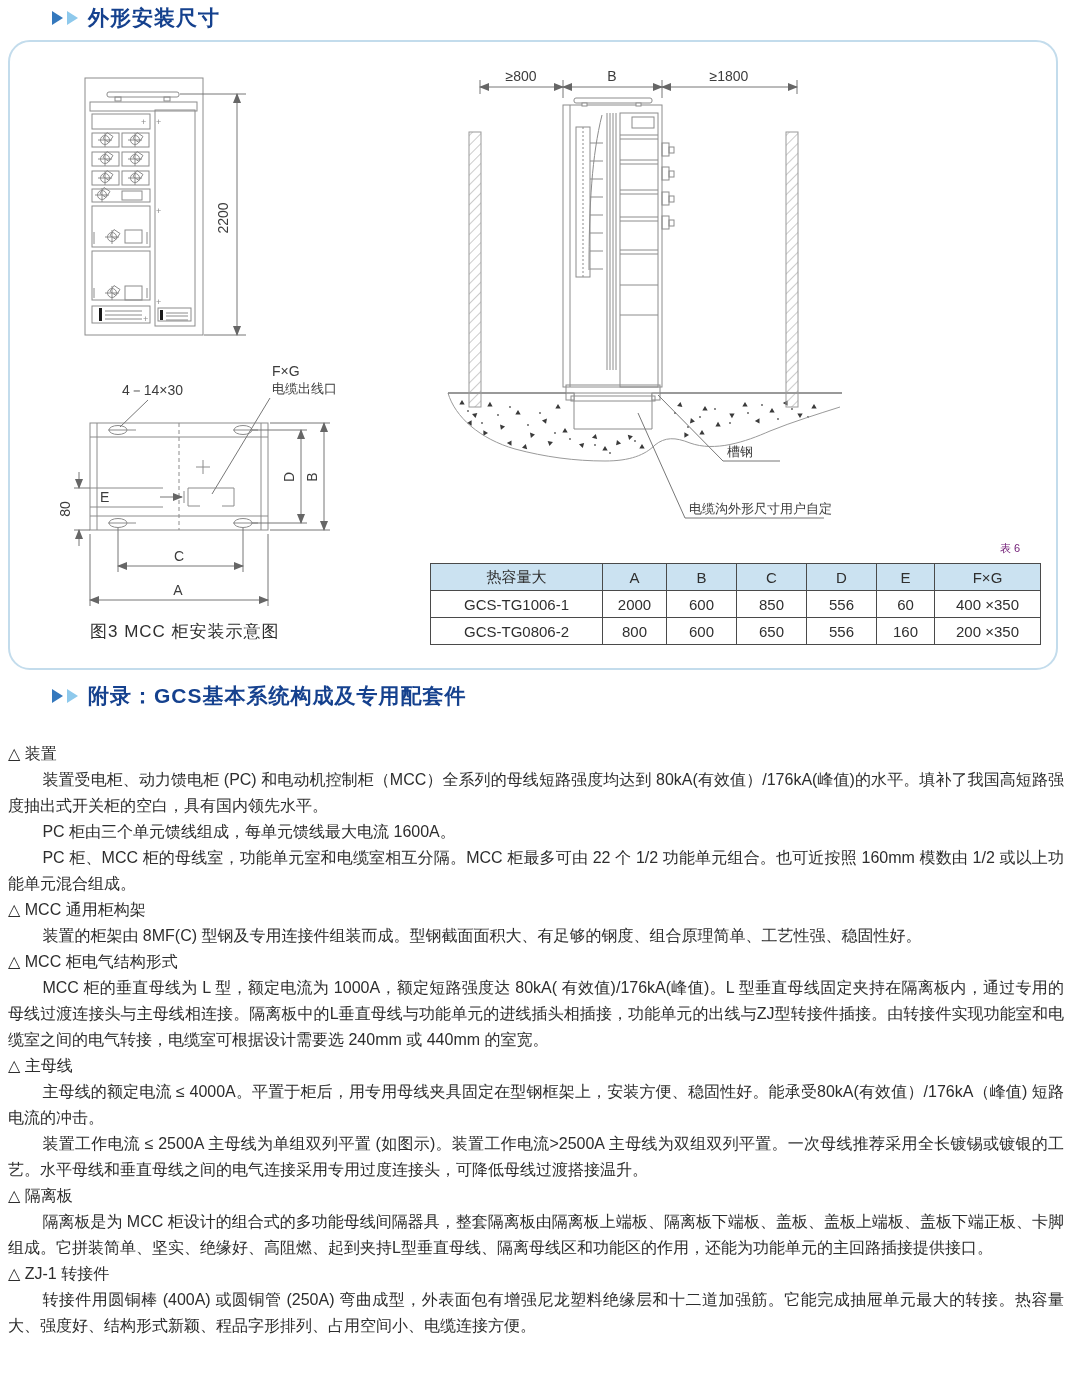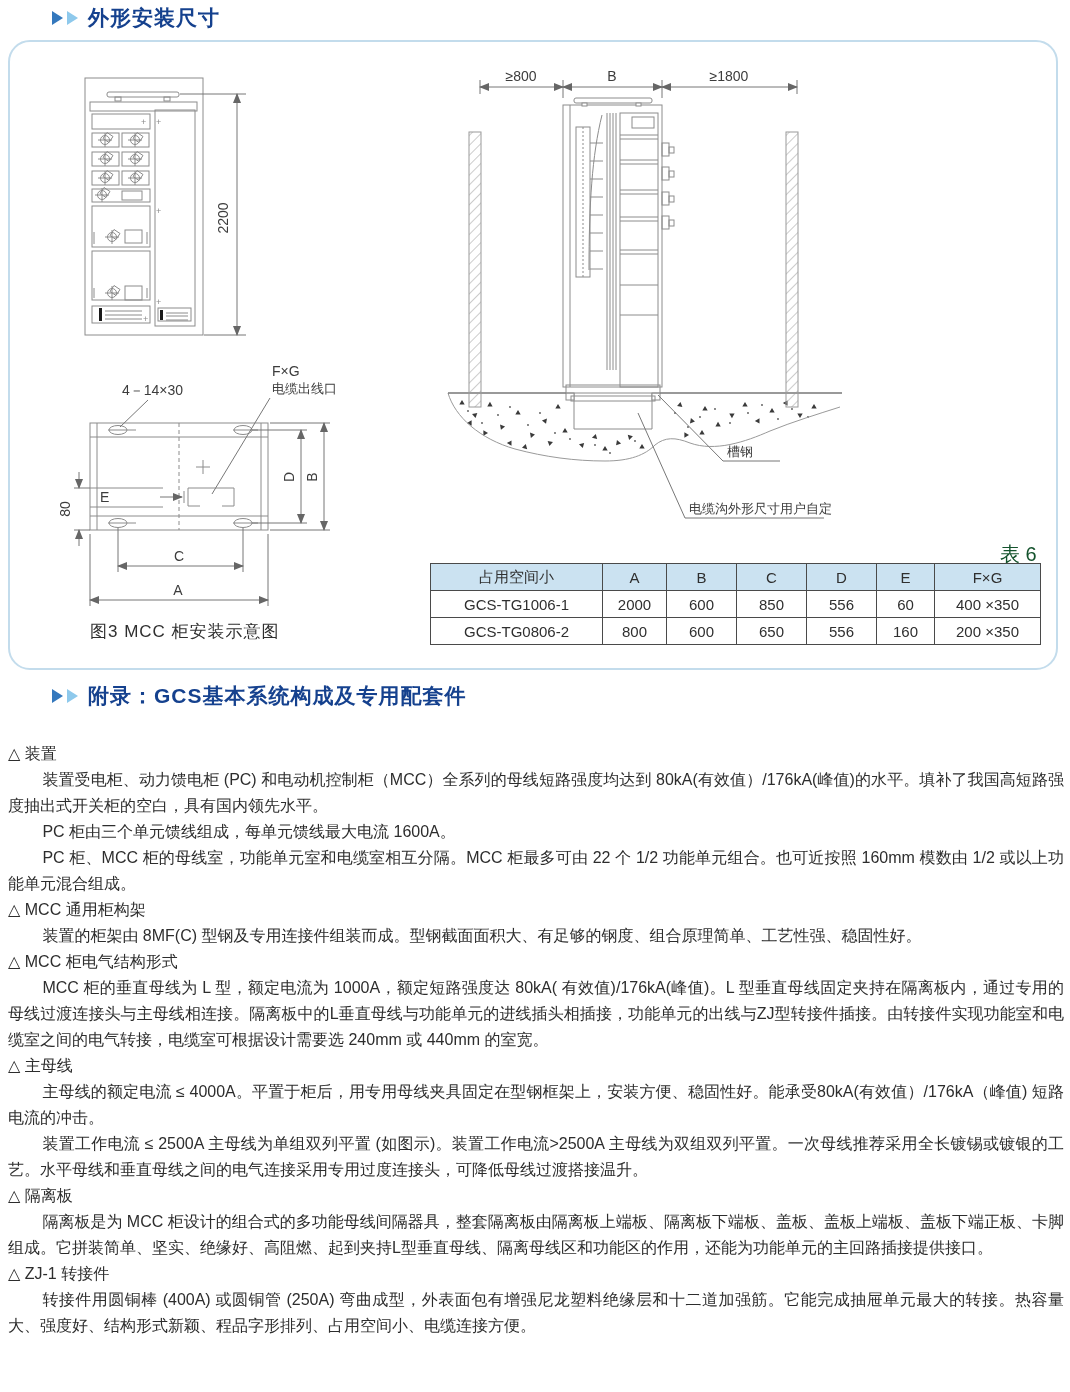--- a/index.html
+++ b/index.html
@@ -9,21 +9,21 @@
   .sec-head{position:absolute;left:8px;display:flex;align-items:center;gap:4px;margin-left:44px;}
   .sec-head .arr{width:0;height:0;border-top:7px solid transparent;border-bottom:7px solid transparent;display:inline-block;}
   .sec-head .a1{border-left:11px solid #3478bd;}
   .sec-head .a2{border-left:11px solid #8ec9ec;margin-right:6px;}
   .sec-title{font-size:21px;font-weight:bold;color:#15418e;letter-spacing:1px;}
   
   .panel{position:absolute;left:8px;top:40px;width:1050px;height:630px;background:#ffffff;
          border:2px solid #c3dcec;border-radius:22px;box-sizing:border-box;}
   .fig{position:absolute;}
   .caption{position:absolute;left:90px;top:620px;font-size:17px;color:#2f2f2f;letter-spacing:1px;}
-  .tabletag{position:absolute;left:1000px;top:541px;font-size:20px;color:#14532d;}
+  .tabletag{position:absolute;left:1000px;top:541px;font-size:11px;color:#701a75;}
   
   table.dims{position:absolute;left:430px;top:563px;border-collapse:collapse;table-layout:fixed;}
   table.dims th,table.dims td{border:1px solid #4a4a4a;height:26px;text-align:center;
        font-size:15px;font-weight:normal;color:#2f2f2f;padding:0;}
   table.dims th{background:#cbe2f1;}
   
   .appendix{position:absolute;left:8px;top:741px;width:1056px;line-height:26px;font-size:16px;color:#2d2d2d;}
   .appendix .line{text-align:justify;}
   .appendix .line.para{text-indent:2.15em;}
   .appendix .line.heading{text-indent:0;}
@@ -329,21 +329,21 @@
       <col style="width:172px">
         <col style="width:64px">
         <col style="width:70px">
         <col style="width:70px">
       <col style="width:70px">
         <col style="width:58px">
         <col style="width:106px">
     </colgroup>
     <thead>
       <tr>
-        <th>占用空间小</th>
+        <th>热容量大</th>
         <th>A</th>
         <th>B</th>
         <th>C</th>
         <th>D</th>
         <th>E</th>
         <th>F×G</th>
       </tr>
     </thead>
     <tbody>
       <tr>

